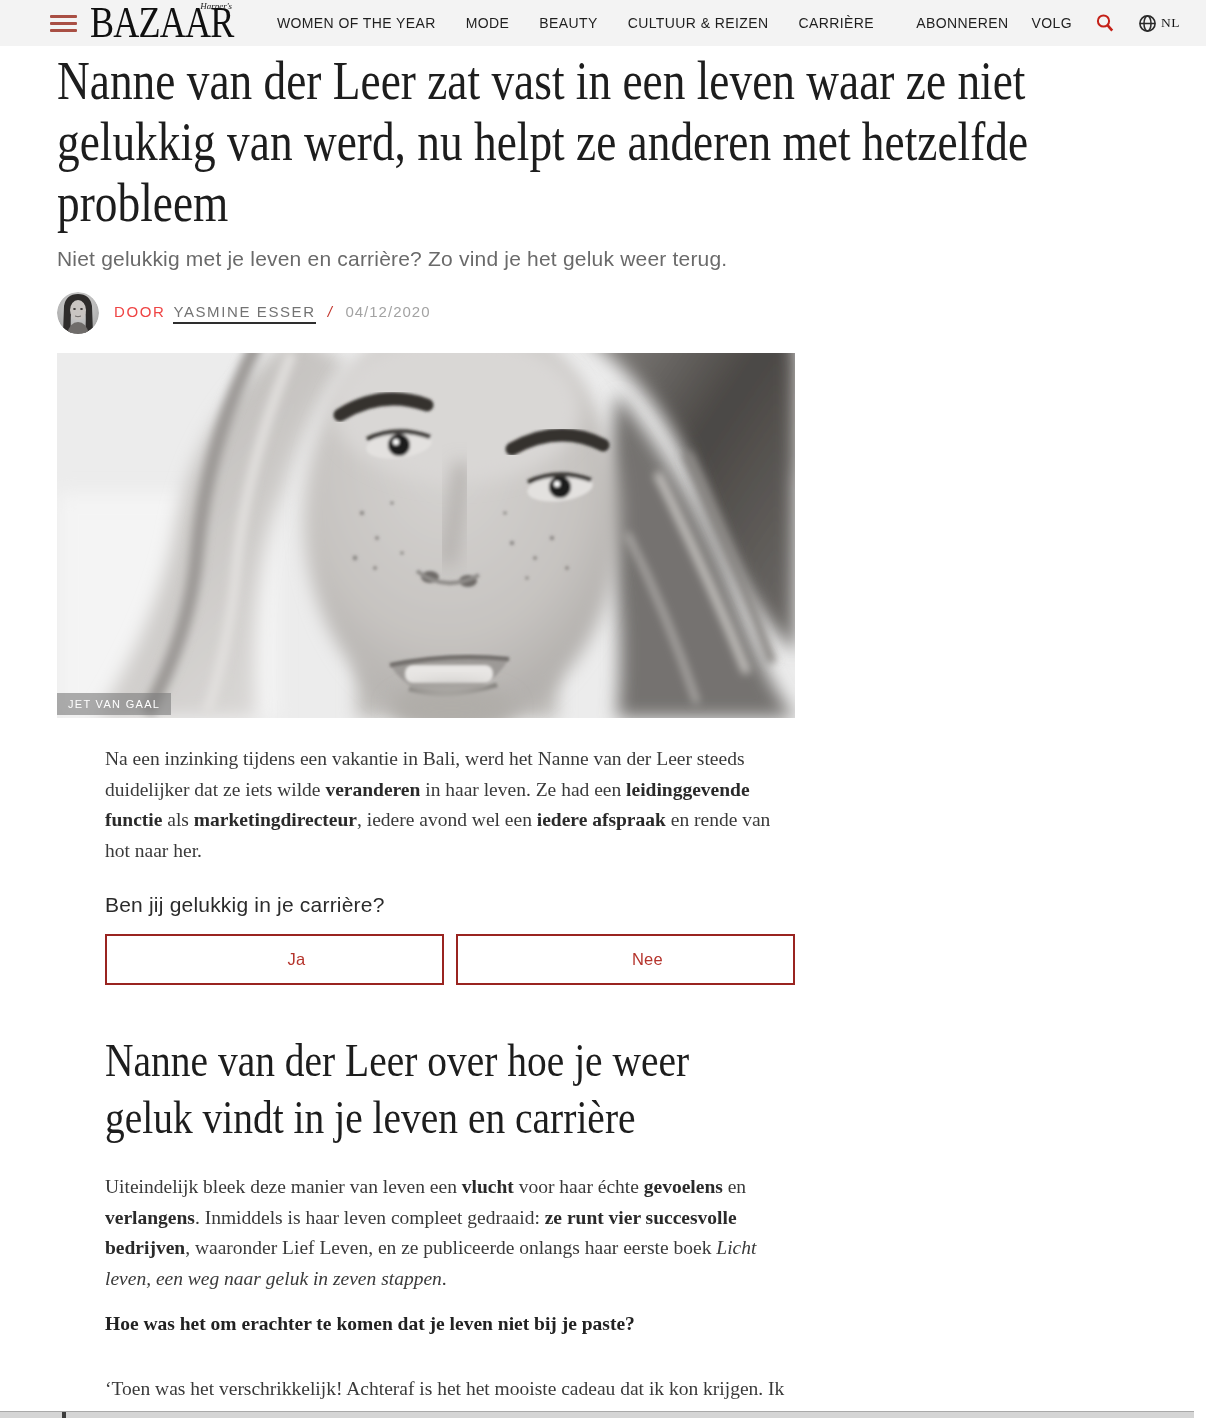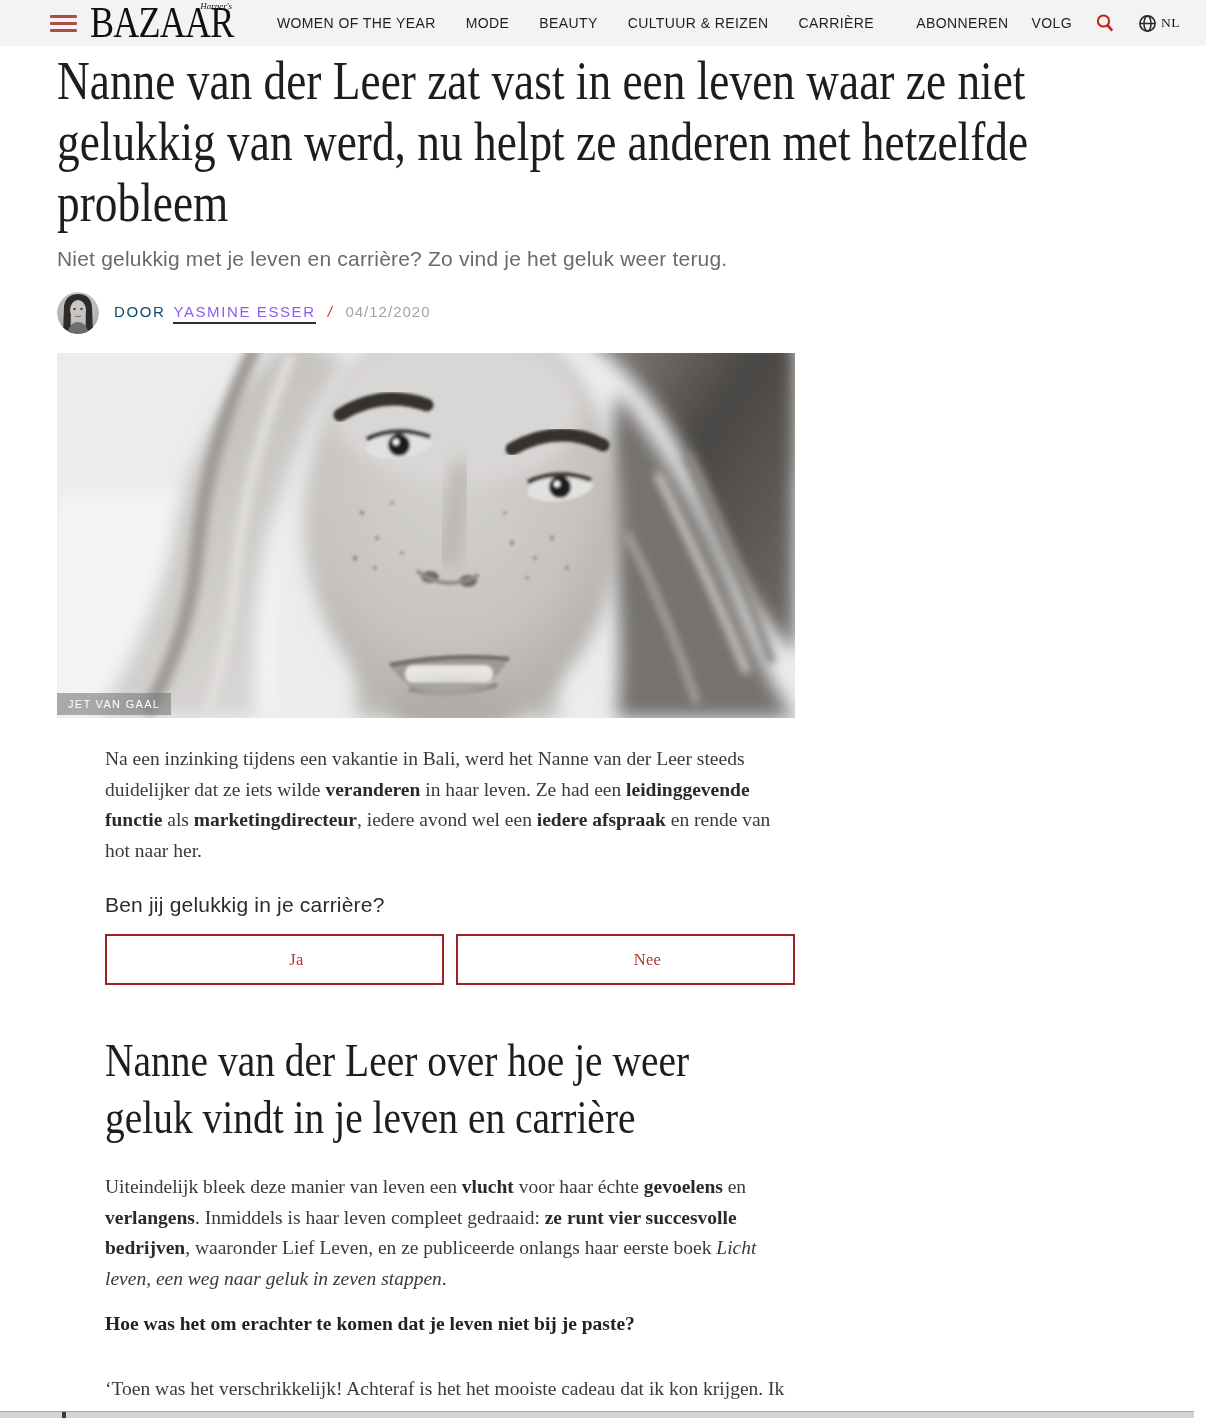--- a/index.html
+++ b/index.html
@@ -46,22 +46,22 @@
     font-size:54px; line-height:61px;
     transform:scaleX(0.84); transform-origin:0 0;
   }
   .headline div { white-space:nowrap; }
   .subtitle { margin:13px 0 0 57px; font-size:21px; color:#6a6a6a; letter-spacing:0.2px; }
 
   
   .byline { margin:21px 0 0 57px; display:flex; align-items:center; }
   .avatar { width:42px; height:42px; border-radius:50%; overflow:hidden; flex:0 0 42px; }
   .byline-text { margin-left:15px; display:flex; align-items:baseline; font-size:15px; letter-spacing:1.6px; }
-  .byline-prefix { color:#0c4a6e;text-align:center; }
-  .byline-author { color:#8b5cf6; text-decoration:none; border-bottom:2px solid #2e2e2e; padding-bottom:2px; margin-left:8px; cursor:pointer; }
+  .byline-prefix { color:#ef4444;text-align:center; }
+  .byline-author { color:#737373; text-decoration:none; border-bottom:2px solid #2e2e2e; padding-bottom:2px; margin-left:8px; cursor:pointer; }
   .byline-sep { color:#c2342b; margin:0 12px; font-style:italic; }
   .byline-date { color:#a3a3a3; letter-spacing:1px; }
 
   
   .hero { position:relative; margin:19px 16px 0 57px; width:738px; height:365px; background:#e9e9e9; }
   .hero svg { display:block; }
   .hero-credit {
     position:absolute; left:0; bottom:3px; background:rgba(125,125,125,0.62);
     color:#ffffff; font-size:11px; letter-spacing:1.3px; padding:5px 11px;
   }
@@ -78,21 +78,21 @@
     color:#222; font-weight:bold; margin-top:15px;
   }
   .p-last { margin-top:35px; }
 
   
   .poll { margin-top:27px; }
   .poll-question { text-align:left; font-size:21px; color:#2b2b2b; letter-spacing:0.2px; }
   .poll-options { display:flex; gap:12px; margin-top:17px; }
   .poll-btn {
     flex:1; height:51px; background:#ffffff; border:2px solid #992420;
-    color:#b5342c; font-size:16.5px; font-family:Liberation Serif, serif;
+    color:#b5342c; font-size:16.5px; font-family:Liberation Sans, sans-serif;
     display:flex; align-items:center; justify-content:center; cursor:pointer; letter-spacing:0.3px;padding-left:44px;
   }
 
   
   .section-heading {
     margin-top:47px;
     font-family:"Liberation Serif", serif; font-weight:400; color:#1d1d1d;
     font-size:47px; line-height:57px;
     transform:scaleX(0.84); transform-origin:0 0;
   }

